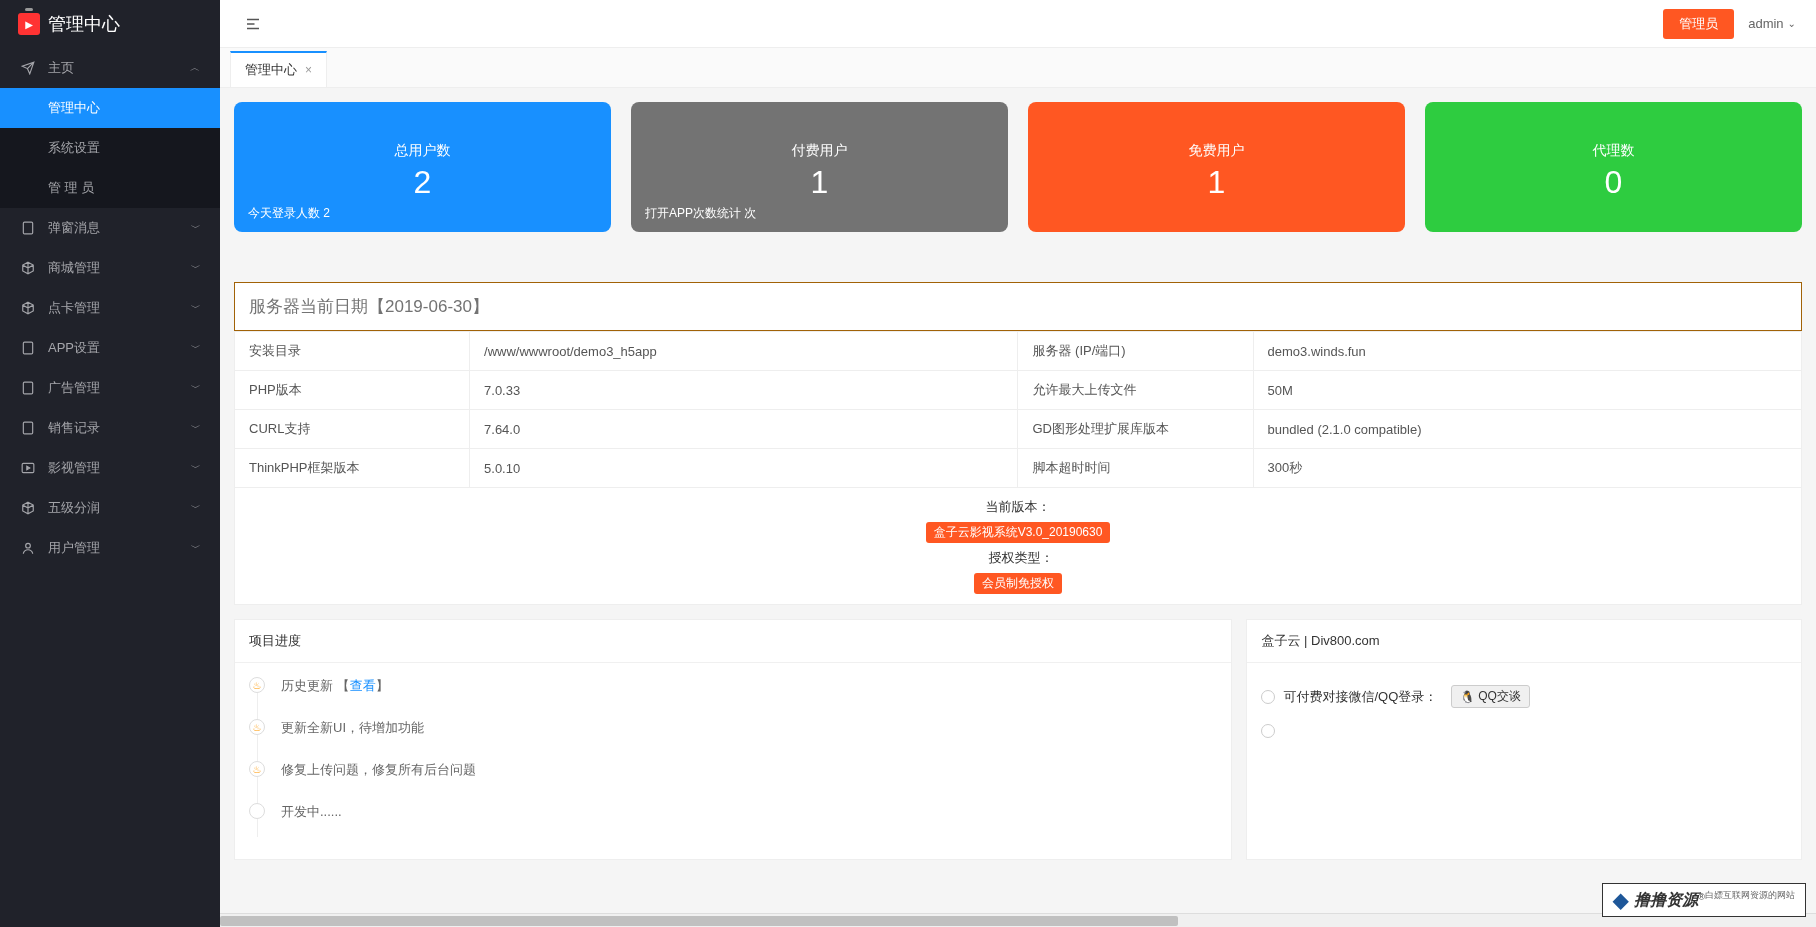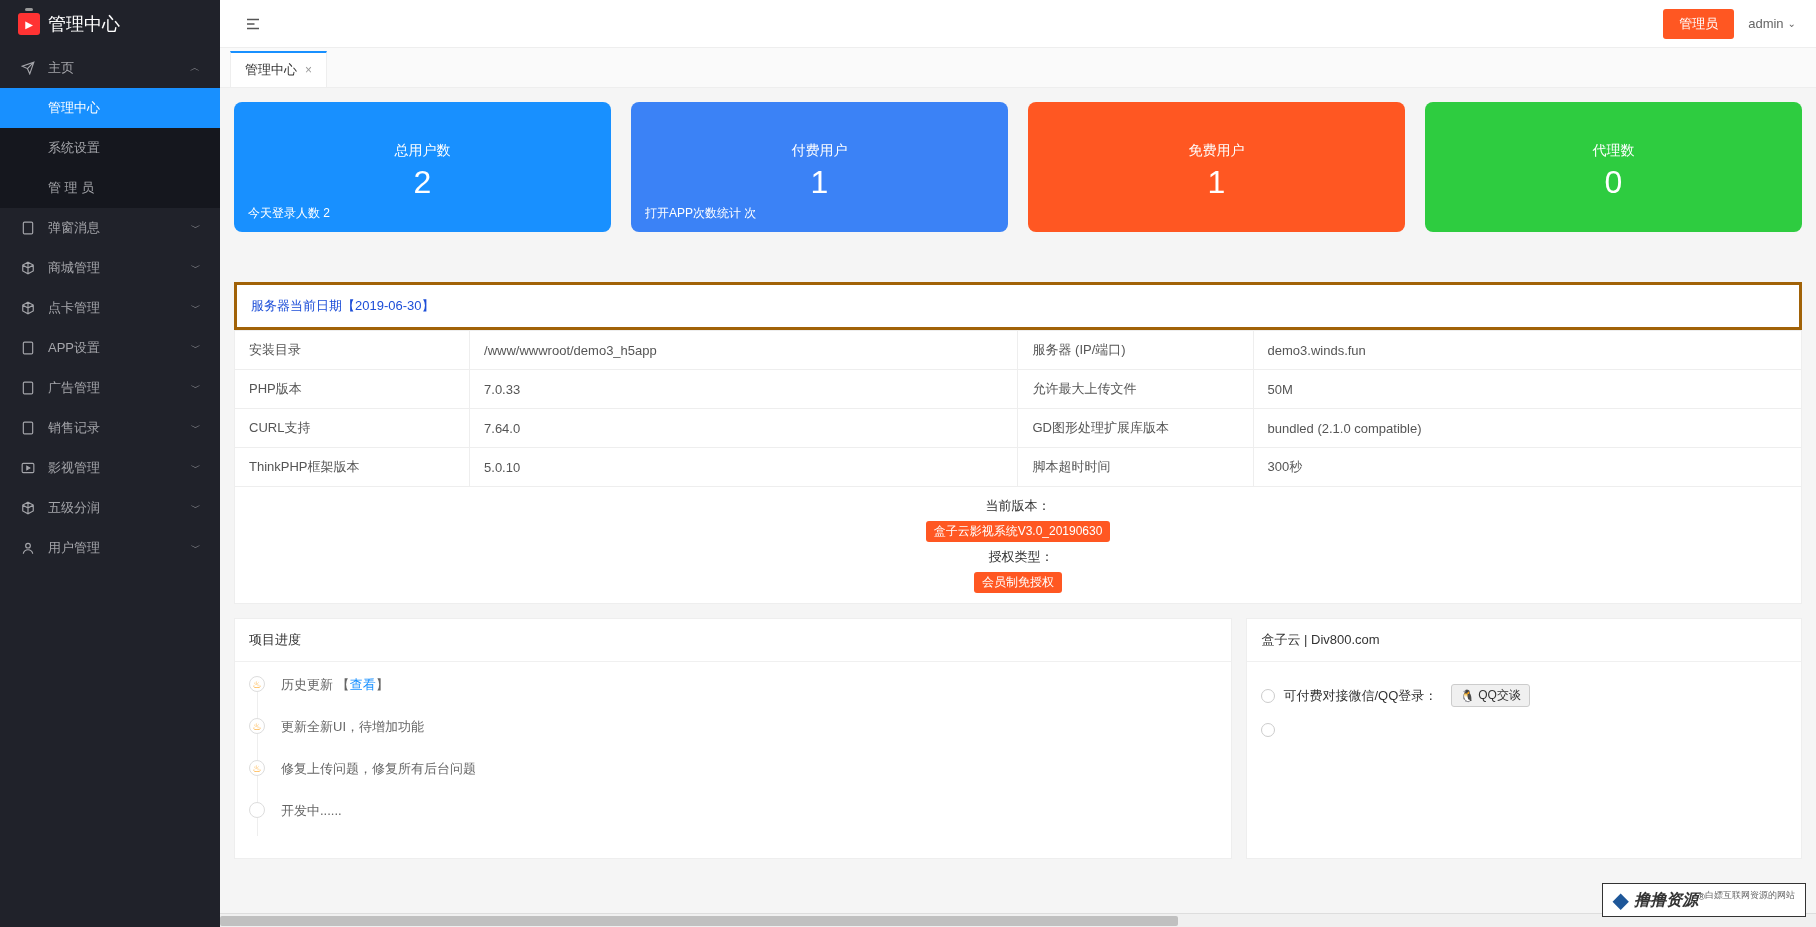--- a/index.html
+++ b/index.html
@@ -36,29 +36,29 @@
     .tab { height: 36px; padding: 0 14px; display: flex; align-items: center; gap: 8px; background: #fff; border: 1px solid #eee; border-bottom: none; cursor: pointer; font-size: 13px; }
     .tab.active { border-top: 2px solid #1890ff; }
     .tab-close { font-size: 12px; color: #999; cursor: pointer; }
     
     .content { flex: 1; overflow-y: auto; padding: 14px; }
     
     
     .stats { display: flex; gap: 20px; margin-bottom: 50px; }
     .stat-card { flex: 1; border-radius: 8px; color: #fff; padding: 16px; position: relative; min-height: 130px; }
     .stat-card.blue { background: #1890ff; }
-    .stat-card.purple { background: #3b82f6; }
+    .stat-card.purple { background: #737373; }
     .stat-card.orange { background: #ff5722; }
     .stat-card.green { background: #2ecc40; }
     .stat-label { text-align: center; font-size: 14px; margin-top: 24px; }
     .stat-value { text-align: center; font-size: 32px; font-weight: 300; margin-top: 4px; }
     .stat-sub { position: absolute; bottom: 10px; left: 14px; font-size: 12px; }
     
     
-    .info-header { background: #fff; padding: 12px 14px; border: 3px solid #a16207; font-size: 13px; color: #1d4ed8; }
+    .info-header { background: #fff; padding: 12px 14px; border: 1px solid #a16207; font-size: 17px; color: #737373; }
     .info-table { width: 100%; border-collapse: collapse; background: #fff; }
     .info-table td { border: 1px solid #eee; padding: 10px 14px; font-size: 13px; color: #555; }
     .info-table td:nth-child(1), .info-table td:nth-child(3) { width: 15%; }
     .info-table td:nth-child(2), .info-table td:nth-child(4) { width: 35%; }
     
     .version-row { background: #fff; padding: 10px 14px; border: 1px solid #eee; border-top: none; display: flex; align-items: center; gap: 6px; font-size: 13px; flex-direction: column; }
     .tag { padding: 2px 8px; color: #fff; border-radius: 3px; font-size: 12px; }
     .tag.orange { background: #ff5722; }
     
     

